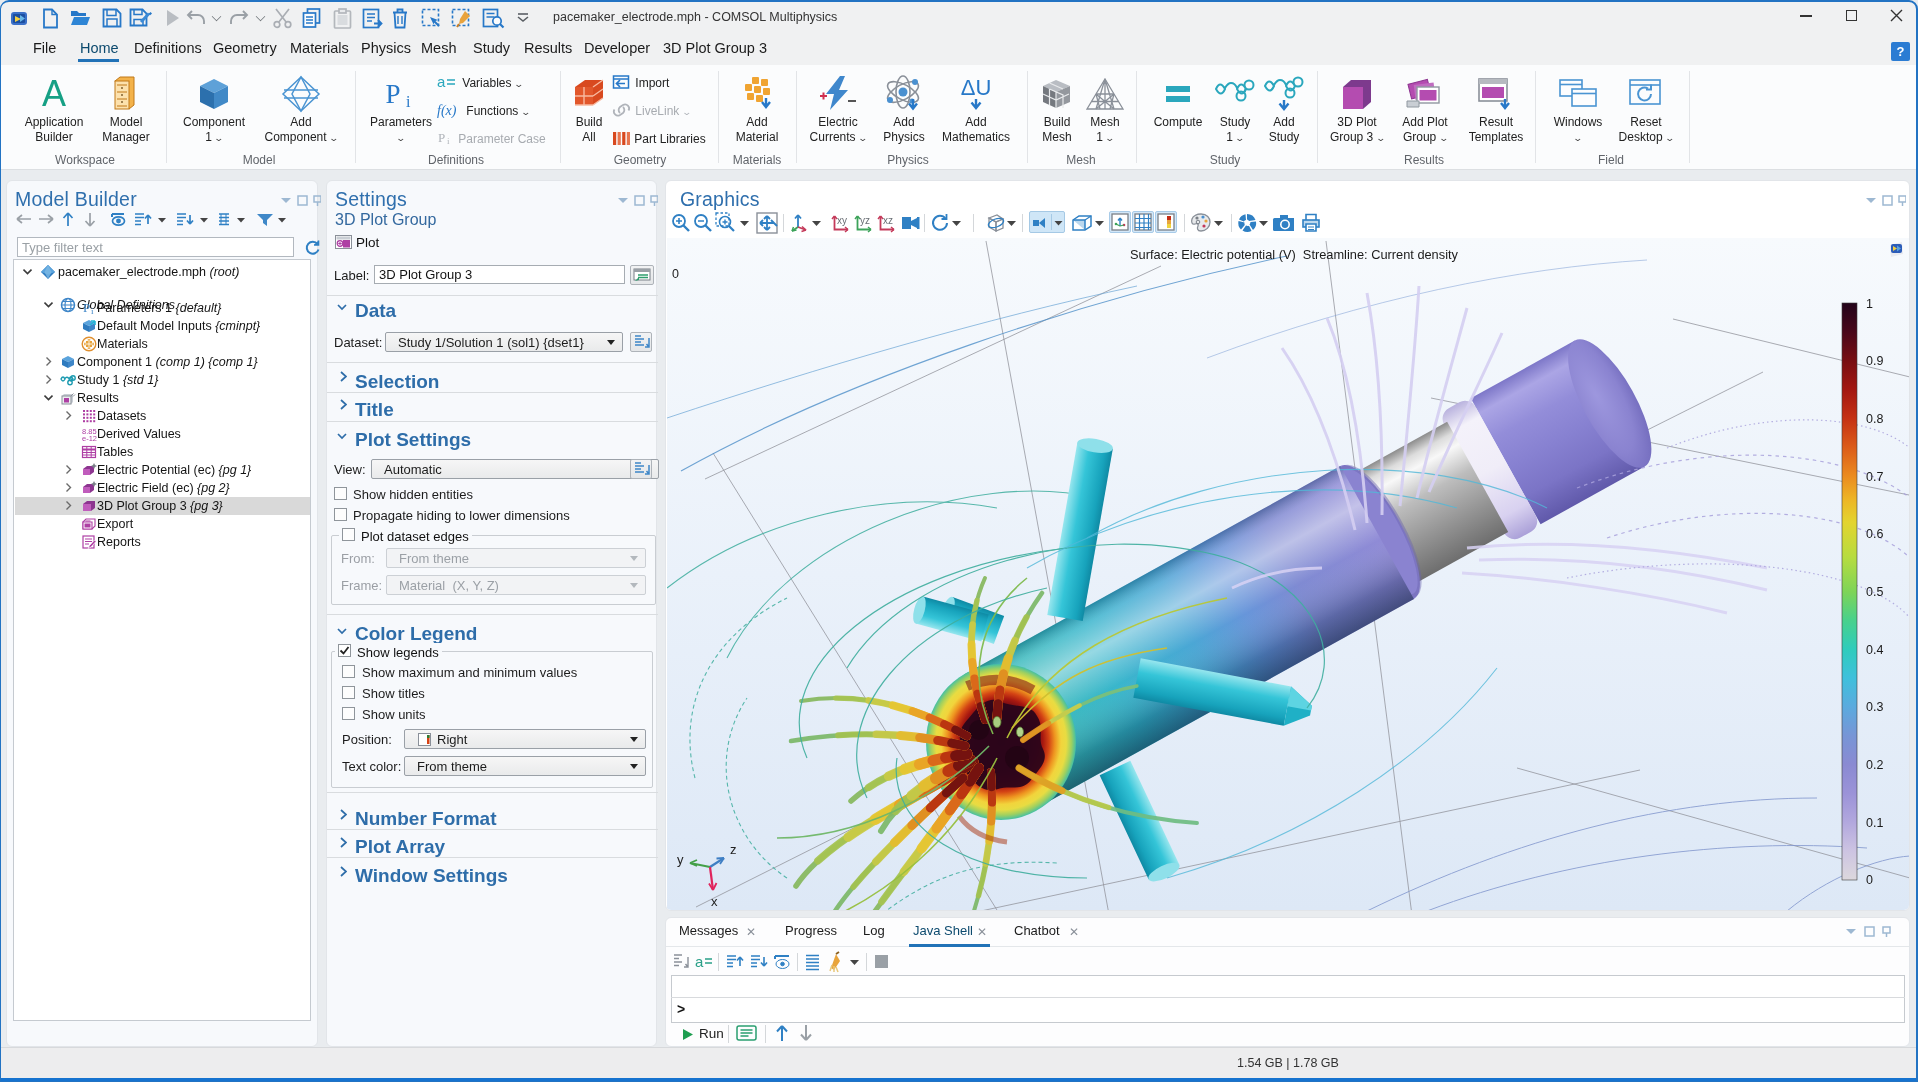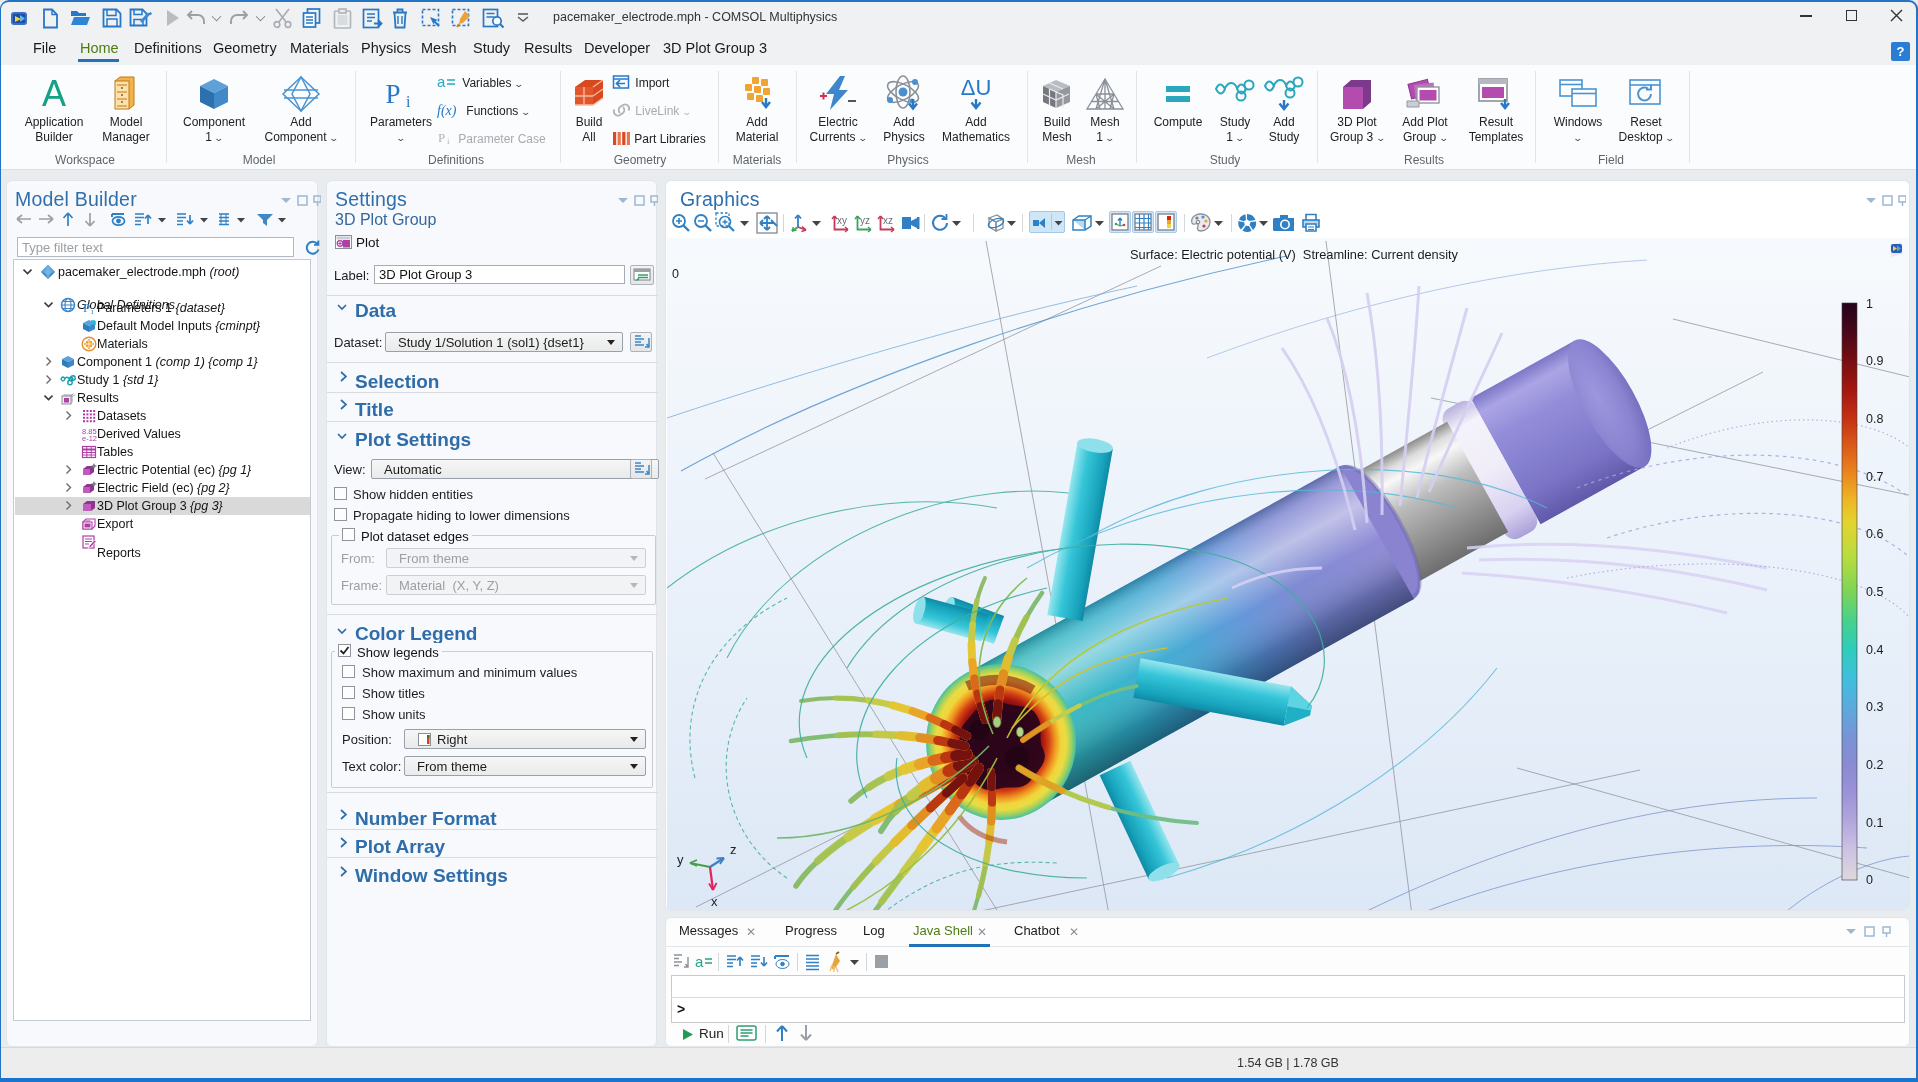--- a/index.html
+++ b/index.html
@@ -1,21 +1,21 @@
 <!DOCTYPE html>
 <html><head><meta charset="utf-8"><style>
 *{margin:0;padding:0;box-sizing:border-box}
 html,body{width:1918px;height:1082px;overflow:hidden;font-family:"Liberation Sans",sans-serif;background:#e9ecef}
 .abs{position:absolute}
 .ico{position:absolute}
 #frame{position:absolute;left:0;top:0;width:1918px;height:1082px;border:1px solid #2273c3;border-top:2px solid #2273c3;border-right:2px solid #2273c3;border-radius:9px 9px 0 0;z-index:90;pointer-events:none}
 #titlebar{left:0;top:0;width:1918px;height:33px;background:#f0f1f2;border-radius:9px 9px 0 0}
 #menubar{left:0;top:33px;width:1918px;height:32px;background:#f0f1f2}
 .mtab{position:absolute;top:0;height:32px;line-height:30px;font-size:14.5px;color:#1b1b1b}
-.mtab.active{color:#4d7c0f}
+.mtab.active{color:#0c4a6e}
 #ribbon{left:0;top:65px;width:1918px;height:105px;background:#fbfcfd;border-bottom:1px solid #dcdfe2}
 .rsep{position:absolute;top:6px;width:1px;height:92px;background:#e2e4e7}
 .rglabel{position:absolute;top:88px;font-size:12px;color:#60646a;width:140px;text-align:center;margin-left:-70px}
 .rbig{position:absolute;top:8px;width:78px;text-align:center;font-size:12px;color:#222;line-height:14.5px}
 .rbig .ic{height:42px;position:relative}
 .rsm{position:absolute;font-size:12px;color:#222;line-height:16px}
 .rsm.gray{color:#a7abb0}
 .chev{display:inline-block;font-size:9px;color:#444;transform:scaleX(1.4)}
 .card{position:absolute;background:#f7f9fc;border-radius:6px;border:1px solid #e2e5e9}
 .ptitle{position:absolute;font-size:19.5px;color:#2f6fad;letter-spacing:0.2px}
@@ -386,21 +386,21 @@
           <ellipse cx="8" cy="8" rx="3" ry="6.5" fill="none" stroke="#3e86c8" stroke-width="1.2"></ellipse>
           <path d="M1.5 8 h13 M2.5 4.5 h11 M2.5 11.5 h11" stroke="#3e86c8" stroke-width="1.2"></path>
         </svg>
         <span style="position:absolute;left:62px;top:2px">Global Definitions</span>
       </div>
 <div class="tree-row" style="top:39px;">
         <svg style="position:absolute;top:1px;left:66px" width="16" height="16">
           <text x="2" y="12" font-size="13" fill="#3e86c8" font-family="Liberation Serif">P</text>
           <text x="10" y="14" font-size="9" fill="#3e86c8" font-family="Liberation Serif">i</text>
         </svg>
-        <span style="position:absolute;left:82px;top:2px">Parameters 1 <i>{dataset}</i></span>
+        <span style="position:absolute;left:82px;top:2px">Parameters 1 <i>{default}</i></span>
       </div>
 <div class="tree-row" style="top:57px;">
         <svg style="position:absolute;top:1px;left:66px" width="16" height="16">
           <path d="M2 5 L8 2 L14 5 L8 8 z" fill="#5aa3dc"></path>
           <path d="M2 5 L8 8 v6 L2 11 z" fill="#2e7bbf"></path>
           <path d="M14 5 L8 8 v6 l6 -3 z" fill="#3e86c8"></path>
           <path d="M14 3 l-5 4 m5 -4 l-4 0 m4 0 l0 4" stroke="#25b5d5" stroke-width="1.6" fill="none"></path>
         </svg>
         <span style="position:absolute;left:82px;top:2px">Default Model Inputs <i>{cminpt}</i></span>
       </div>
@@ -537,21 +537,21 @@
           <path d="M4.5 5 h5" stroke="#ae3fa4"></path>
         </svg>
         <span style="position:absolute;left:82px;top:2px">Export</span>
       </div>
 <div class="tree-row" style="top:273px;">
         <svg style="position:absolute;top:1px;left:66px" width="16" height="16">
           <rect x="2" y="2" width="11" height="12" fill="#fff" stroke="#ae3fa4" stroke-width="1.2"></rect>
           <path d="M4 5 h7 M4 7.5 h7 M4 10 h4" stroke="#ae3fa4"></path>
           <path d="M13.5 6 l-5 5.5 -1.5 3 3 -1.5 5 -5.5 z" fill="#ae3fa4" stroke="#fff" stroke-width=".7"></path>
         </svg>
-        <span style="position:absolute;left:82px;top:13px">Reports</span>
+        <span style="position:absolute;left:82px;top:2px">Reports</span>
       </div>
 </div>
 </div>
 <div class="card" id="stcard" style="left:326px;top:180px;width:331px;height:867px">
 <div class="ptitle" style="left:8px;top:7px">Settings</div>
 <svg class="abs" style="left:291px;top:14px" width="40" height="12" fill="#9db8d2">
       <path d="M0 3 l5 5 5 -5 z"></path>
       <rect x="17" y="1" width="9" height="9" fill="none" stroke="#9db8d2" stroke-width="1.5"></rect>
       <path d="M33 1 h7 v6 h-7 z M36.5 7 v4" stroke="#9db8d2" stroke-width="1.5" fill="none"></path>
     </svg>

